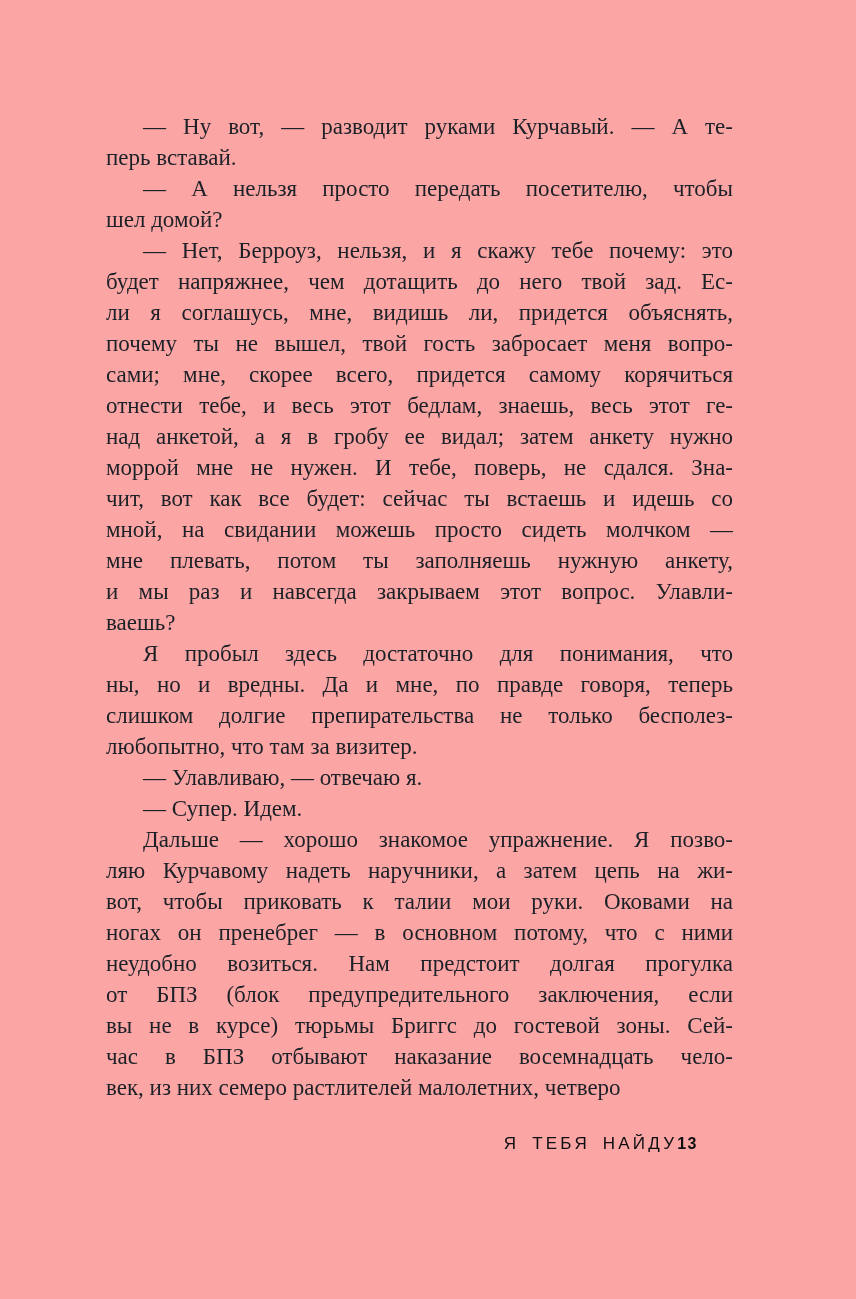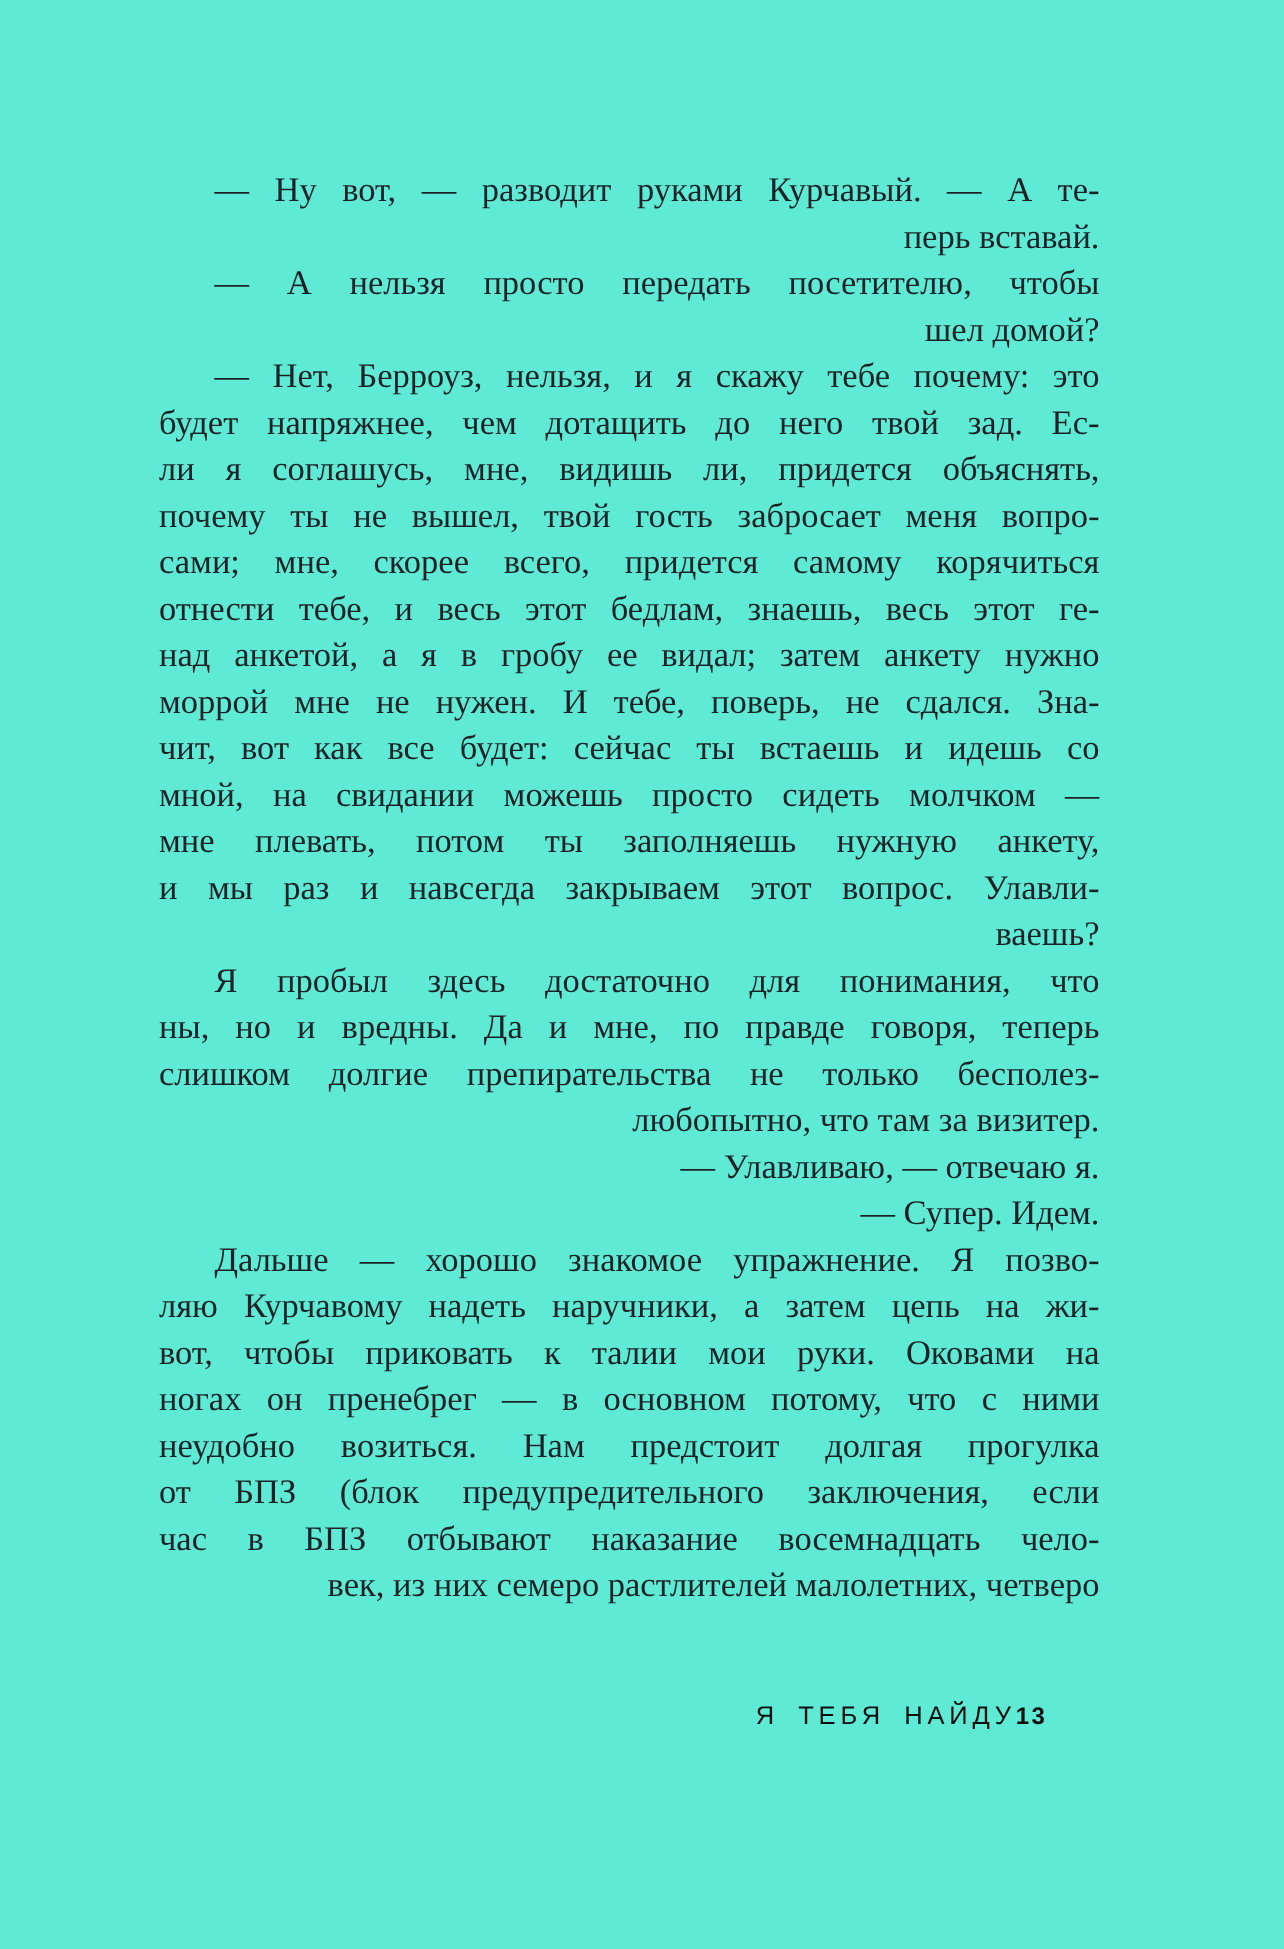--- a/index.html
+++ b/index.html
@@ -4,37 +4,37 @@
 <style>
   html, body {
     margin: 0;
     padding: 0;
     background: #ffffff;
   }
   .page {
     position: relative;
     width: 856px;
     height: 1299px;
-    background: #5eead4;
+    background: #fca5a5;
     overflow: hidden;
   }
   .text-block {
     position: absolute;
     left: 106px;
     top: 111px;
     width: 627px;
     font-family: "Liberation Serif", "DejaVu Serif", serif;
     font-size: 23px;
     color: #1c2127;
   }
   .line {
     height: 31px;
     line-height: 31px;
     overflow: hidden;
-    text-align: right;
+    text-align: left;
   }
   .line.just {
     text-align: justify;
     text-align-last: justify;
   }
   .line.first {
     text-indent: 37px;
   }
   .footer {
     position: absolute;
@@ -86,20 +86,21 @@
       <div class="line just">слишком долгие препирательства не только бесполез-</div>
       <div class="line">любопытно, что там за визитер.</div>
       <div class="line first">— Улавливаю, — отвечаю я.</div>
       <div class="line first">— Супер. Идем.</div>
       <div class="line first just">Дальше — хорошо знакомое упражнение. Я позво-</div>
       <div class="line just">ляю Курчавому надеть наручники, а затем цепь на жи-</div>
       <div class="line just">вот, чтобы приковать к талии мои руки. Оковами на</div>
       <div class="line just">ногах он пренебрег — в основном потому, что с ними</div>
       <div class="line just">неудобно возиться. Нам предстоит долгая прогулка</div>
       <div class="line just">от БПЗ (блок предупредительного заключения, если</div>
+      <div class="line just">вы не в курсе) тюрьмы Бриггс до гостевой зоны. Сей-</div>
       <div class="line just">час в БПЗ отбывают наказание восемнадцать чело-</div>
       <div class="line">век, из них семеро растлителей малолетних, четверо</div>
     </div>
 
   <div class="footer">
     <span class="running-title">Я ТЕБЯ НАЙДУ</span>
     <span class="page-number">13</span>
   </div>
 
 </div>

